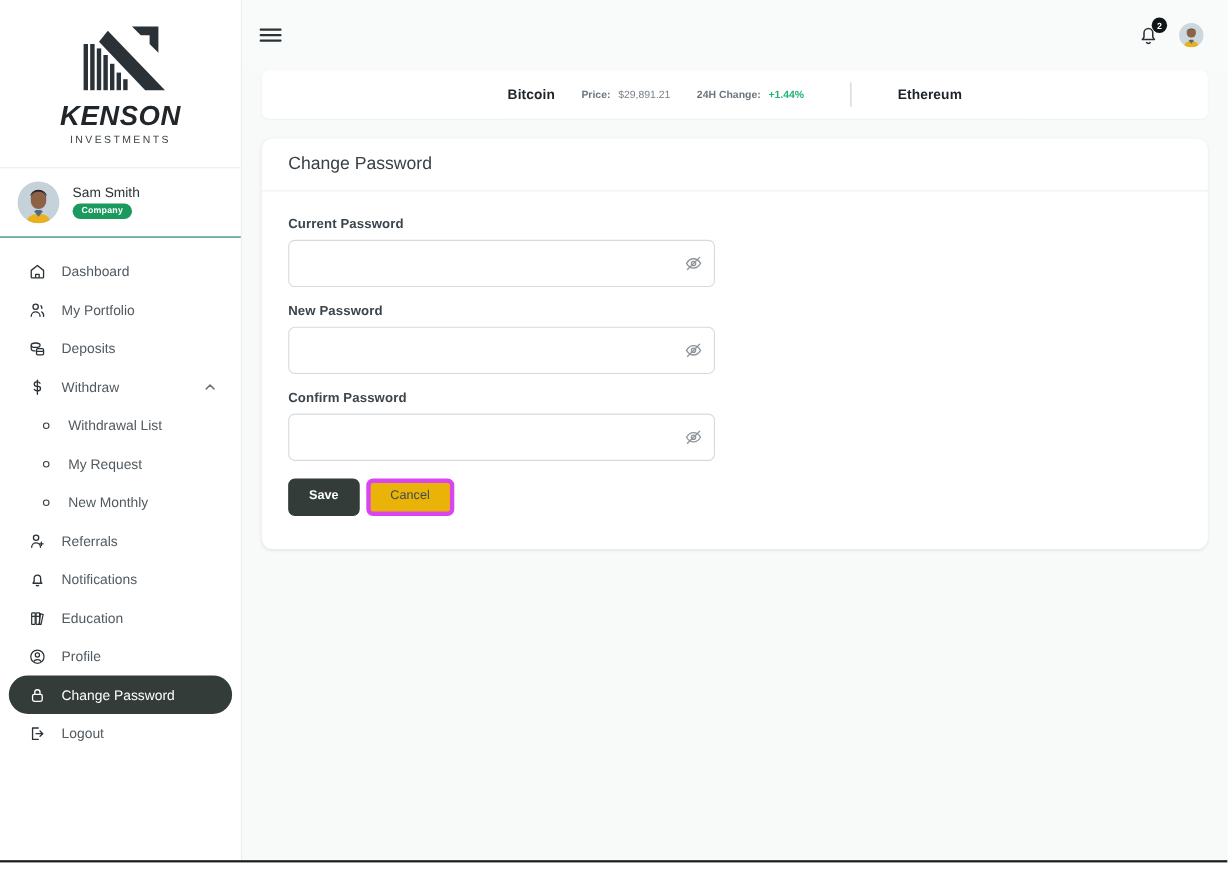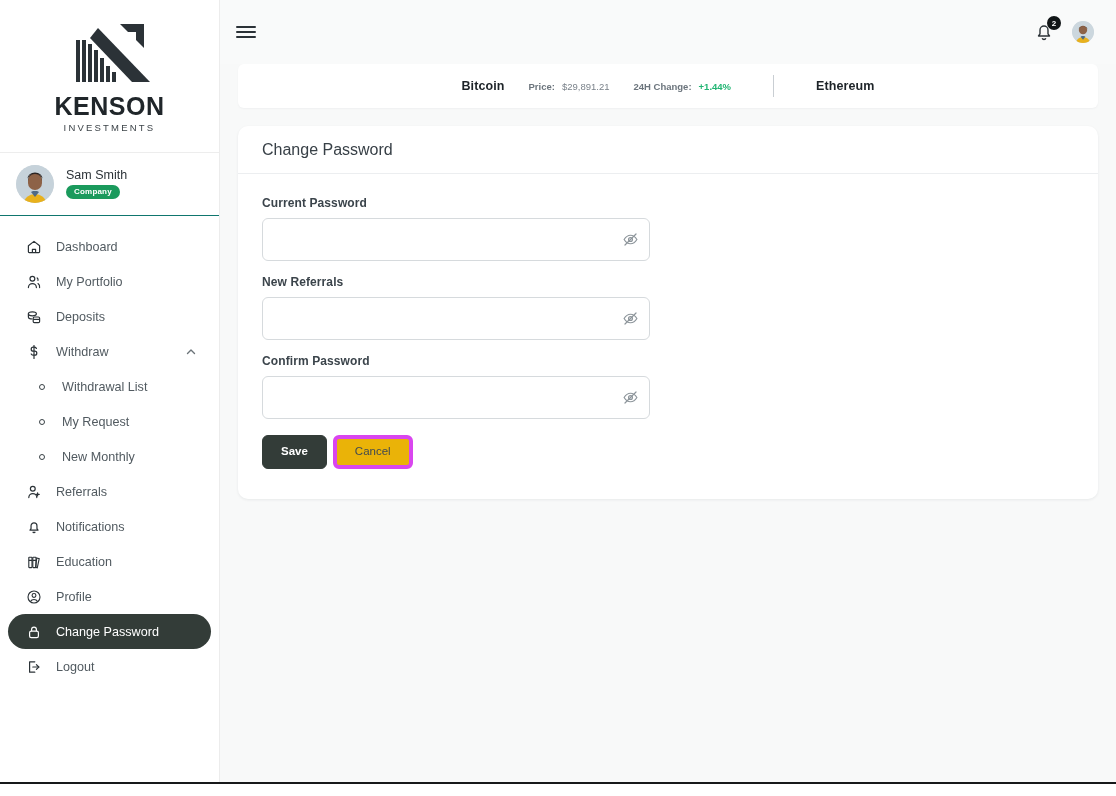--- a/index.html
+++ b/index.html
@@ -40,20 +40,21 @@
     border-bottom: 1px solid #ededed;
   }
   .logo-mark { width: 112px; height: 72px; display: block; }
   .logo-name {
     font-size: 25px;
     font-weight: 700;
     letter-spacing: 0.5px;
     color: #20262a;
     line-height: 1;
     margin-top: 2px;
+    font-style: italic;
   }
   .logo-sub {
     font-size: 9.5px;
     letter-spacing: 2.2px;
     color: #3c4348;
     margin-top: 3px;
   }
 
   .profile {
     height: 63px;
@@ -571,21 +572,21 @@
               <svg viewBox="0 0 20 20" width="17" height="17" fill="none" stroke="currentColor" stroke-width="1.4" stroke-linecap="round">
                 <path d="M2.5 10 S5.5 5 10 5 s7.5 5 7.5 5 -3 5 -7.5 5 -7.5 -5 -7.5 -5 Z"></path>
                 <circle cx="10" cy="10" r="2.3"></circle>
                 <path d="M3.5 16.5 L16.5 3.5"></path>
               </svg>
             </button>
           </div>
         </div>
 
         <div class="field">
-          <label class="field-label">New Referrals</label>
+          <label class="field-label">New Password</label>
           <div class="input-wrap">
             <input type="password" value="" style="">
             <button class="eye-btn">
               <svg viewBox="0 0 20 20" width="17" height="17" fill="none" stroke="currentColor" stroke-width="1.4" stroke-linecap="round">
                 <path d="M2.5 10 S5.5 5 10 5 s7.5 5 7.5 5 -3 5 -7.5 5 -7.5 -5 -7.5 -5 Z"></path>
                 <circle cx="10" cy="10" r="2.3"></circle>
                 <path d="M3.5 16.5 L16.5 3.5"></path>
               </svg>
             </button>
           </div>

